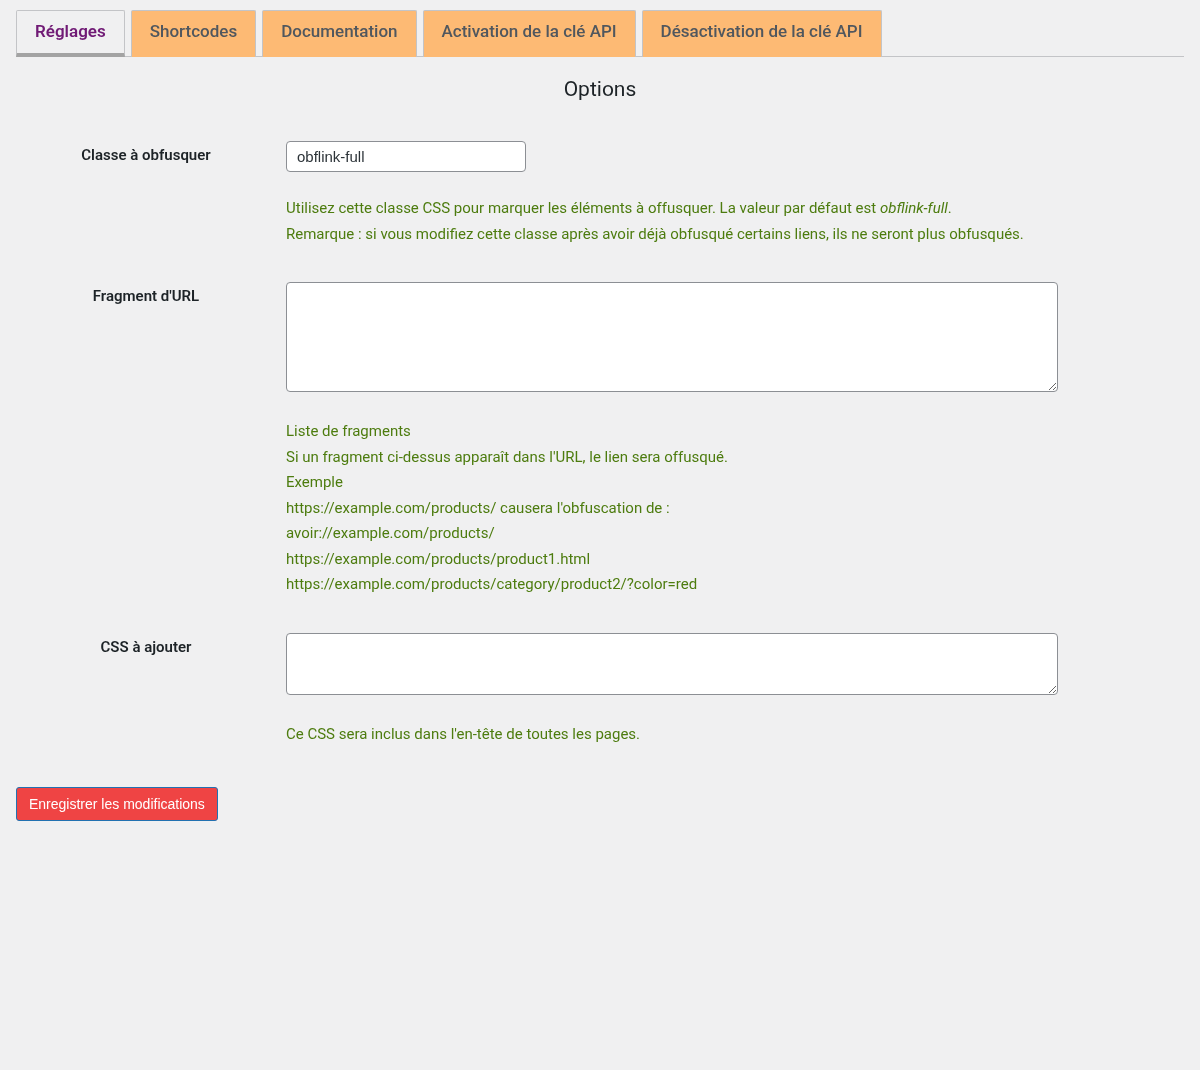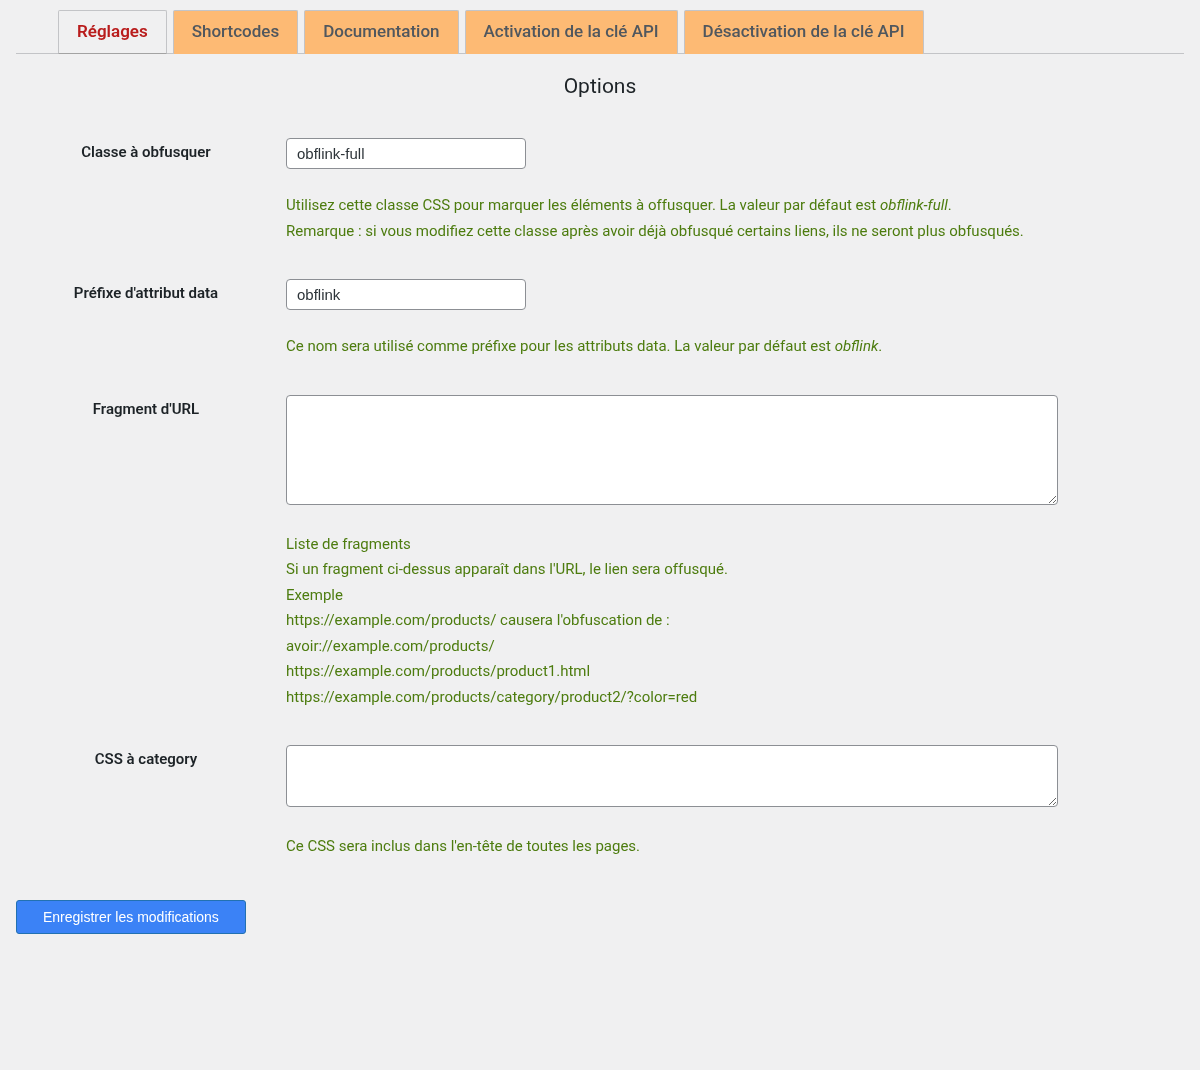--- a/index.html
+++ b/index.html
@@ -31,24 +31,23 @@
     background: #fdba74;
     border: 1px solid #c3c4c7;
     border-bottom: none;
     margin-bottom: -1px;
     cursor: pointer;
     text-decoration: none;
     border-radius: 2px 2px 0 0;
   }
   .nav-tab-active {
     background: #f0f0f1;
-    color: #b91c1c;
-    border-bottom: 1px solid #a3a3a3;
+    color: #701a75;
+    border-bottom: 4px solid #a3a3a3;
     font-weight: 600;
-    margin-left: 42px;
   }
   h2.section-title {
     font-size: 21px;
     font-weight: 400;
     margin: 20px 0 25px 0;
     color: #1d2327;
     text-align: center;
   }
   table.form-table {
     width: 100%;
@@ -123,25 +122,25 @@
     position: absolute;
     top: 3px;
     left: 3px;
     width: 8px;
     height: 8px;
     border-radius: 50%;
     background: #2271b1;
   }
   .button-primary {
     display: inline-block;
-    background: #3b82f6;
+    background: #ef4444;
     color: #fff;
     border: 1px solid #2271b1;
     font-size: 14px;
-    padding: 8px 26px;
+    padding: 8px 12px;
     border-radius: 3px;
     cursor: pointer;
     margin-top: 20px;
   }
 </style>
 </head>
 <body>
 
 <div class="wrap">
 
@@ -162,48 +161,39 @@
         <th>Classe à obfusquer</th>
         <td>
           <input type="text" class="regular-text" value="obflink-full" style="">
           <div class="desc">
             <span>Utilisez cette classe CSS pour marquer les éléments à offusquer. La valeur par défaut est </span><em>obflink-full</em><span>.</span><br>
             <span>Remarque : si vous modifiez cette classe après avoir déjà obfusqué certains liens, ils ne seront plus obfusqués.</span>
           </div>
         </td>
       </tr>
 
-      <tr>
-        <th>Préfixe d'attribut data</th>
-        <td>
-          <input type="text" class="regular-text" value="obflink" style="">
-          <div class="desc">
-            <span>Ce nom sera utilisé comme préfixe pour les attributs data. La valeur par défaut est </span><em>obflink</em><span>.</span>
-          </div>
-        </td>
-      </tr>
 
       <tr>
         <th>Fragment d'URL</th>
         <td>
           <textarea class="large-text" rows="6" style=""></textarea>
           <div class="desc">
             <span>Liste de fragments</span><br>
             <span>Si un fragment ci-dessus apparaît dans l'URL, le lien sera offusqué.</span><br>
             <span>Exemple</span><br>
             <span>https://example.com/products/ causera l'obfuscation de :</span><br>
             <span>avoir://example.com/products/</span><br>
             <span>https://example.com/products/product1.html</span><br>
             <span>https://example.com/products/category/product2/?color=red</span>
           </div>
         </td>
       </tr>
 
       <tr>
-        <th>CSS à category</th>
+        <th>CSS à ajouter</th>
         <td>
           <textarea class="large-text" rows="3" style=""></textarea>
           <div class="desc">Ce CSS sera inclus dans l'en-tête de toutes les pages.</div>
         </td>
       </tr>
 
 
     </tbody>
   </table>
 

